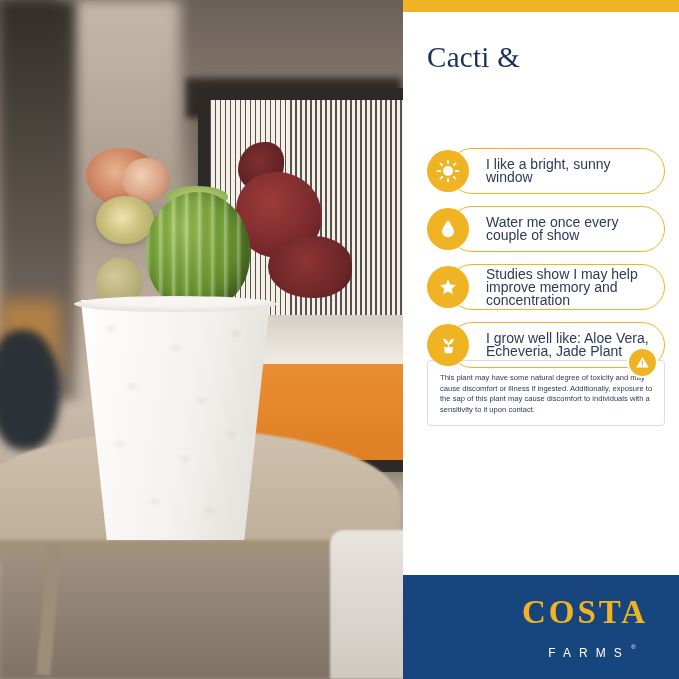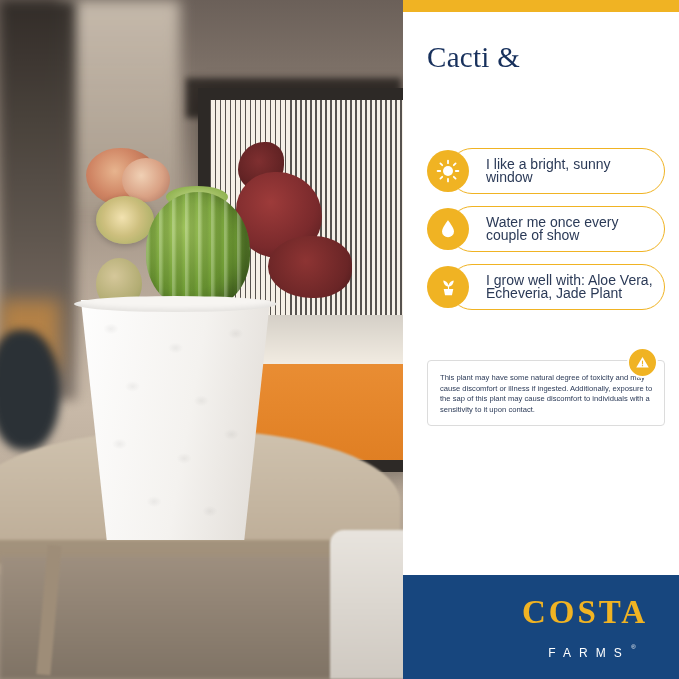--- a/index.html
+++ b/index.html
@@ -448,24 +448,35 @@
         <div class="fact-pill">
           <span class="fact-text">Water me once every couple of show</span>
         </div>
         <div class="fact-badge">
           <svg width="22" height="22" viewBox="0 0 24 24" aria-hidden="true">
             <path d="M12 2.5 C12 2.5 5.5 10.5 5.5 14.6 A6.5 6.5 0 0 0 18.5 14.6 C18.5 10.5 12 2.5 12 2.5 Z" fill="#ffffff"></path>
           </svg>
         </div>
       </div>
 
-
       <div class="fact">
         <div class="fact-pill">
-          <span class="fact-text">I grow well with: Aloe Vera, Echeveria, Jade Plant</span>
+          <span class="fact-text">Studies show I may help improve memory and concentration</span>
+        </div>
+        <div class="fact-badge">
+          <svg width="24" height="24" viewBox="0 0 24 24" aria-hidden="true">
+            <circle cx="12" cy="12" r="10.5" fill="#f0b323"></circle>
+            <path d="M12 4.2 L14.3 9.4 L20 10 L15.8 13.8 L17 19.4 L12 16.5 L7 19.4 L8.2 13.8 L4 10 L9.7 9.4 Z" fill="#ffffff"></path>
+          </svg>
+        </div>
+      </div>
+
+      <div class="fact">
+        <div class="fact-pill">
+          <span class="fact-text">I grow well like: Aloe Vera, Echeveria, Jade Plant</span>
         </div>
         <div class="fact-badge">
           <svg width="23" height="23" viewBox="0 0 24 24" aria-hidden="true">
             <path d="M12 11 C12 7.5 9.6 5 6.6 4.6 C6.6 8 8.8 10.6 12 11 Z" fill="#ffffff"></path>
             <path d="M12 11 C12 7.5 14.4 5 17.4 4.6 C17.4 8 15.2 10.6 12 11 Z" fill="#ffffff"></path>
             <rect x="11.4" y="9.5" width="1.2" height="4.5" fill="#ffffff"></rect>
             <path d="M7 13.6 H17 L15.6 20 H8.4 Z" fill="#ffffff"></path>
           </svg>
         </div>
       </div>

